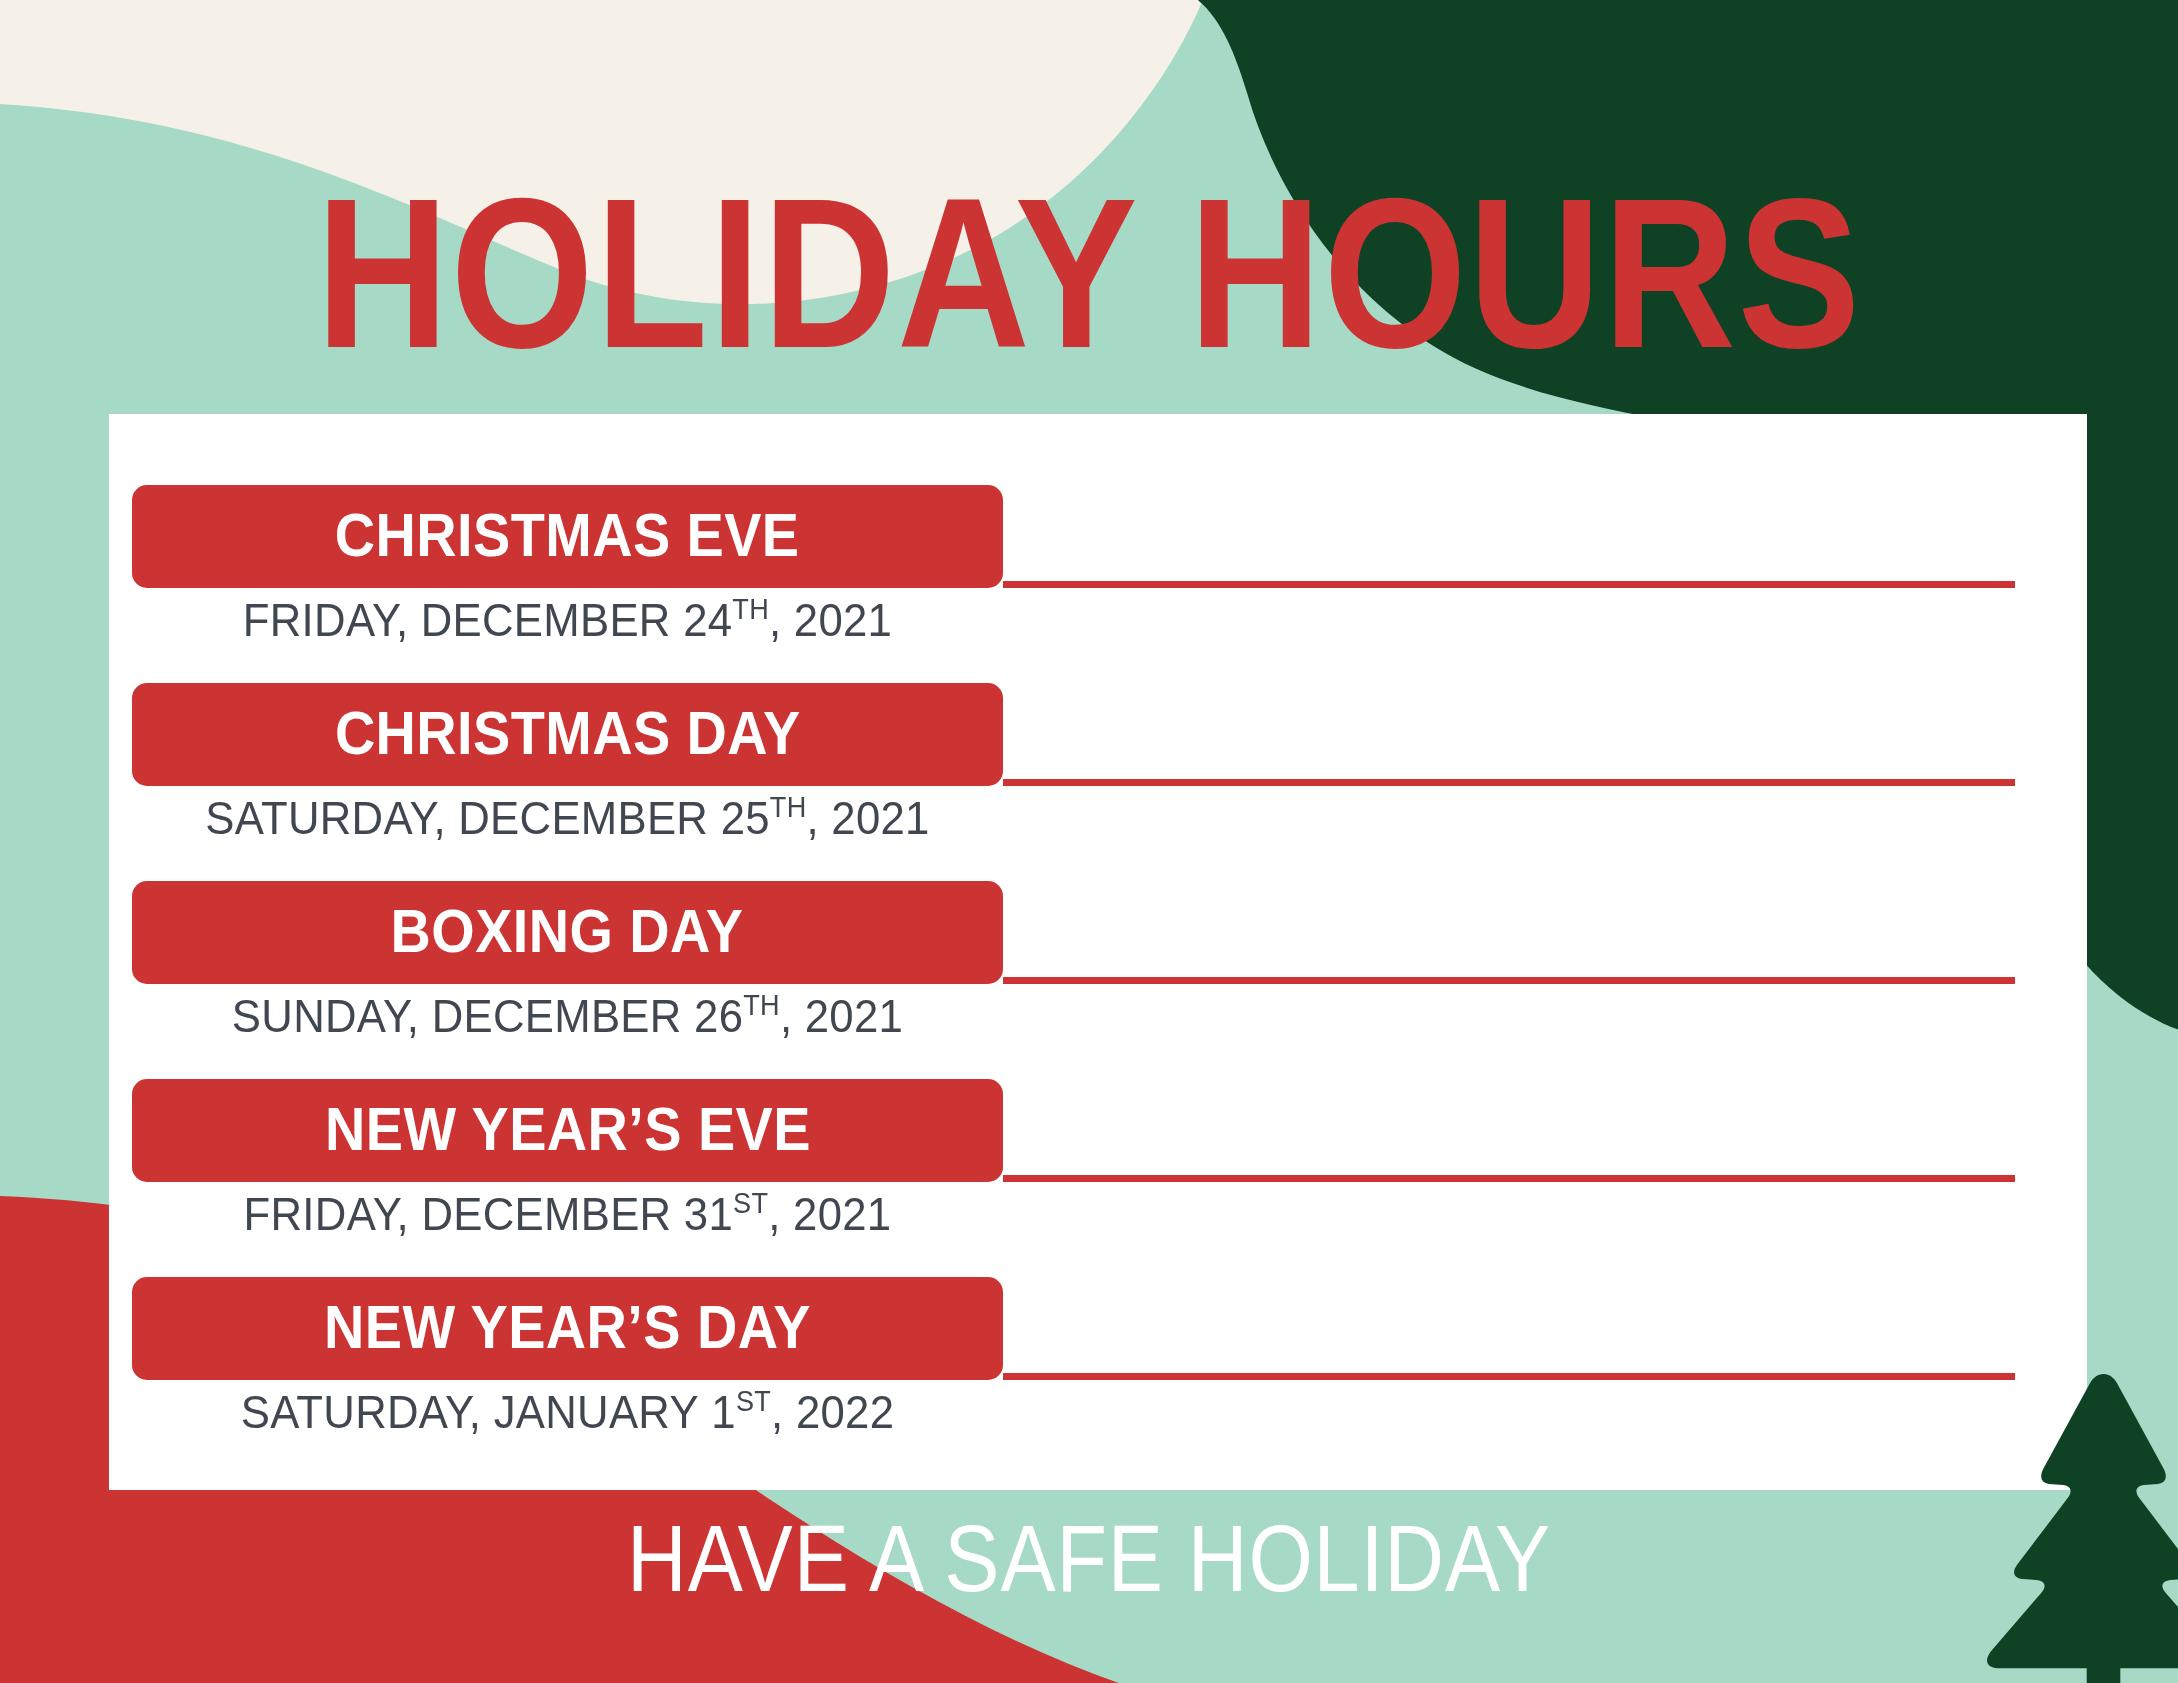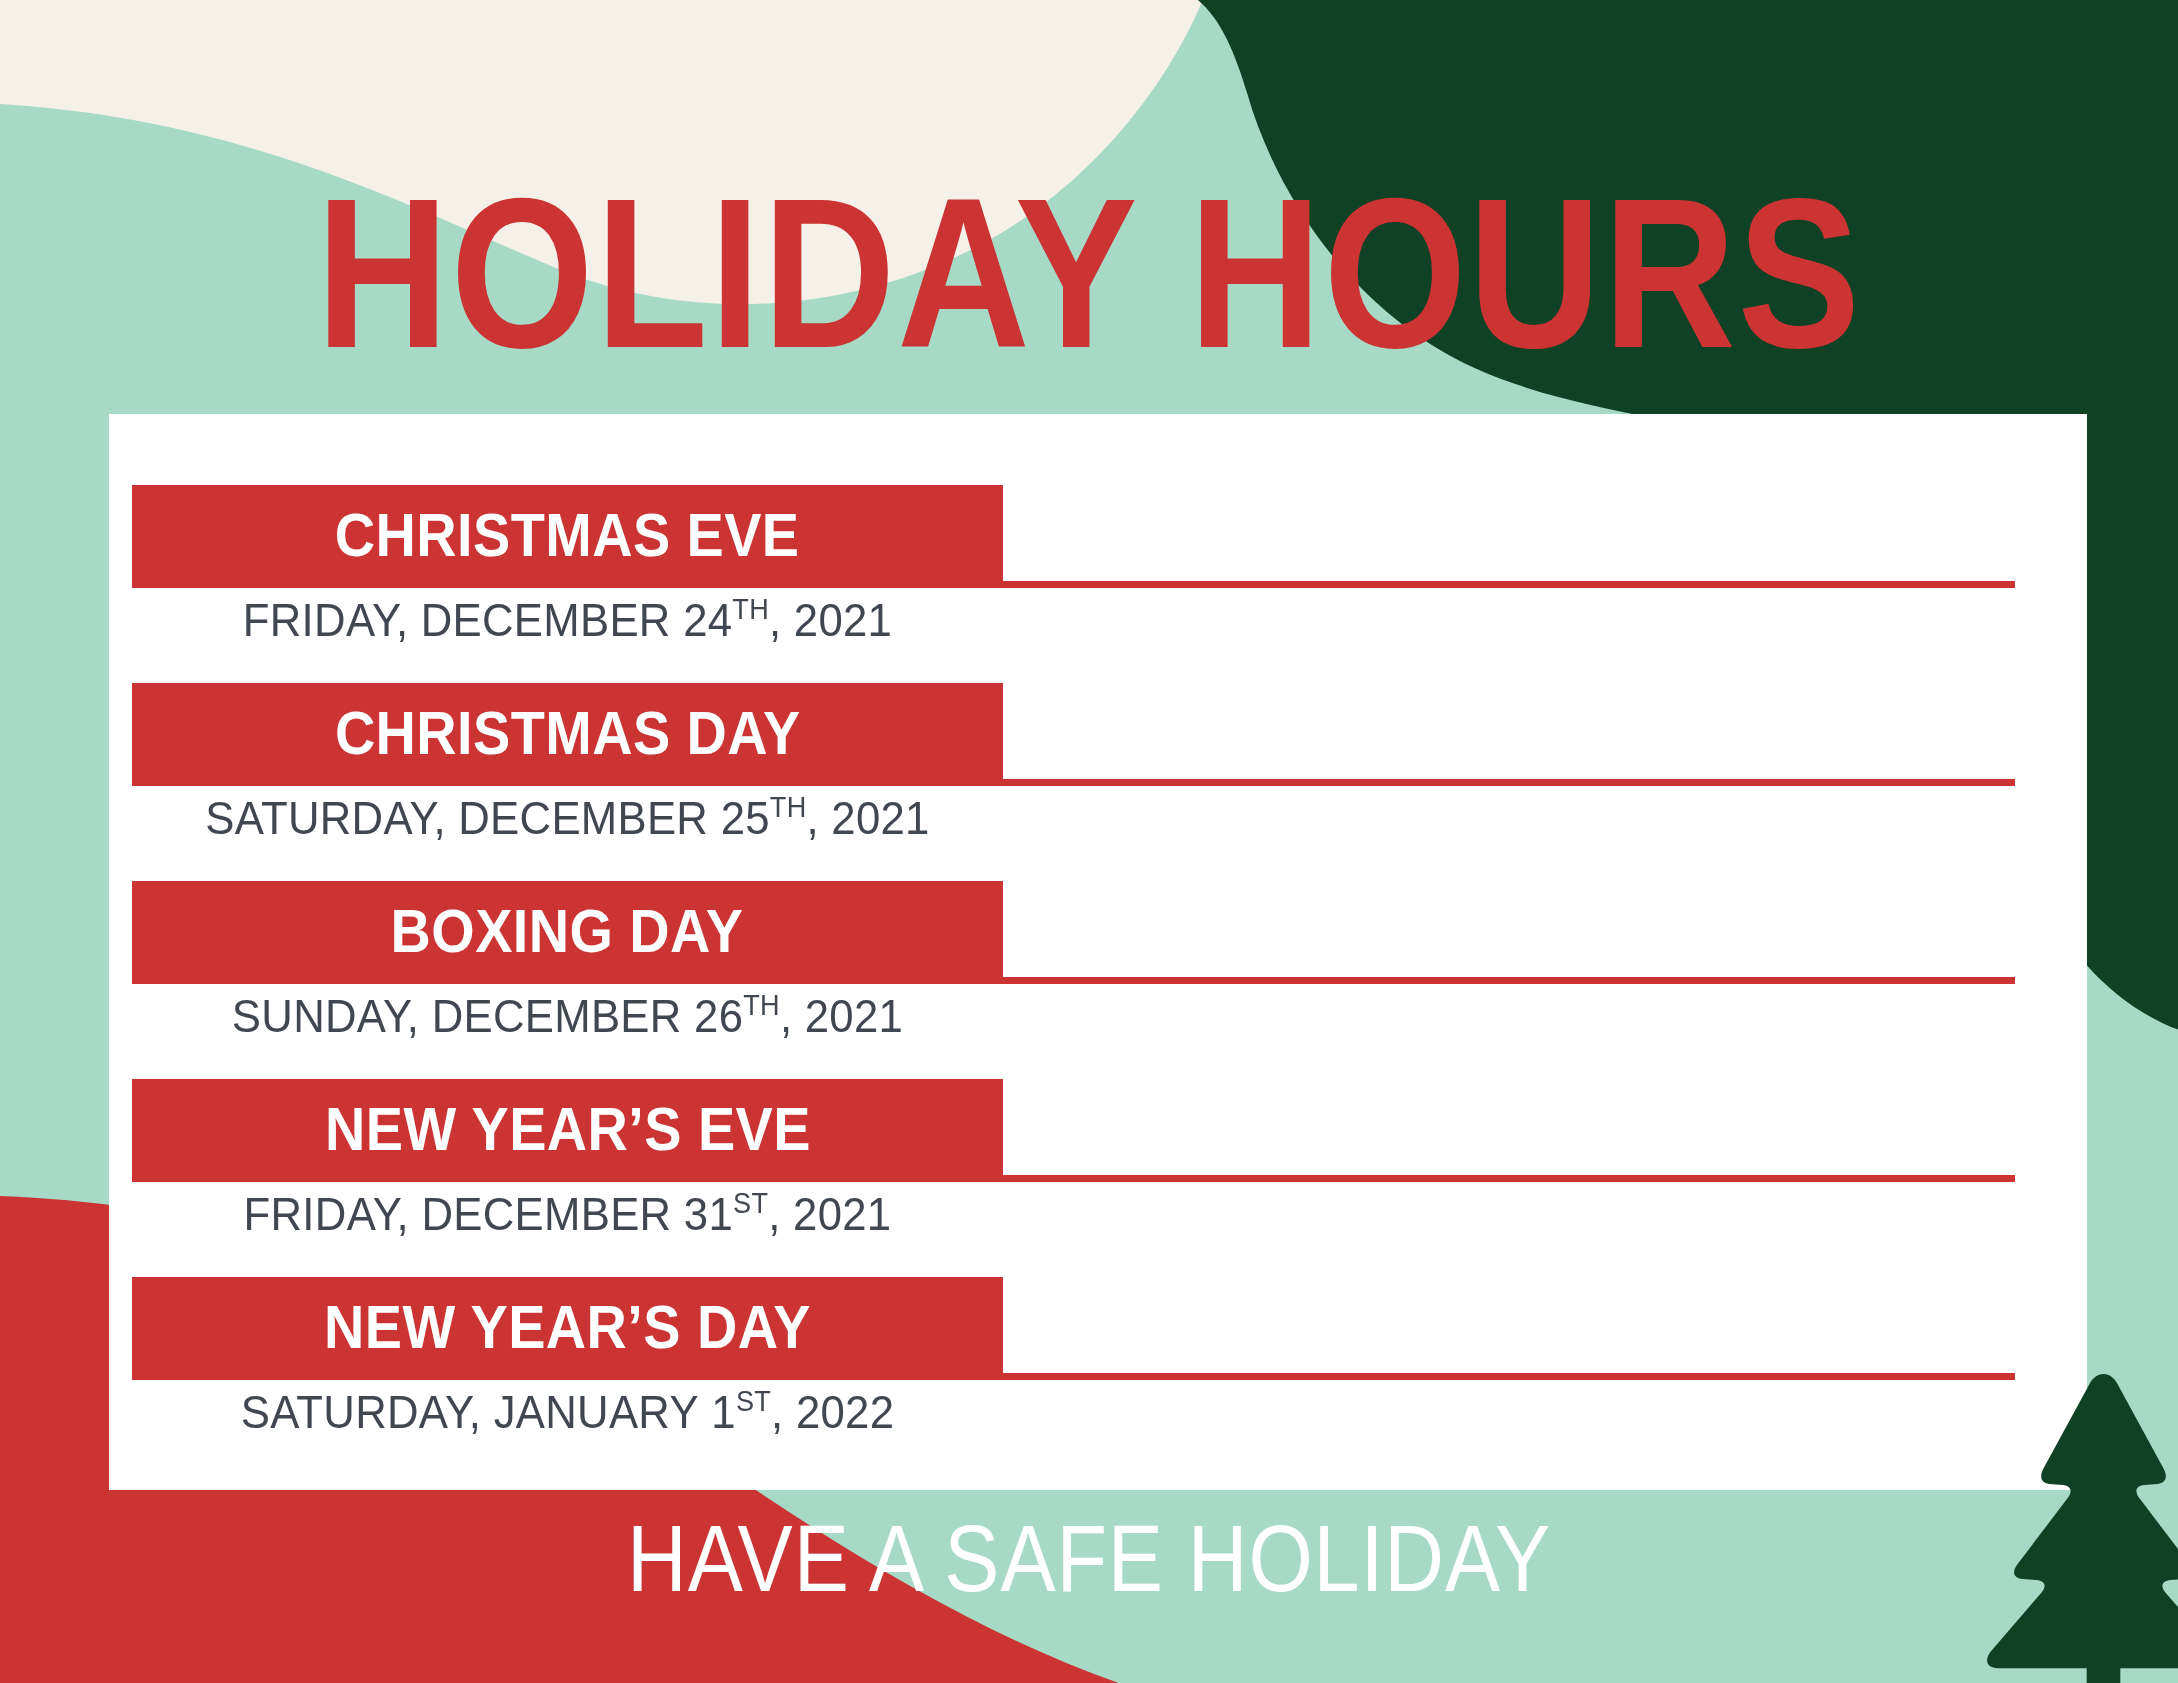--- a/index.html
+++ b/index.html
@@ -59,20 +59,21 @@
 
   .banner {
     position:absolute;
     left:23px; top:0;
     width:871px; height:103px;
     background:#CC3333;
     display:flex;
     align-items:center;
     justify-content:center;
     padding-bottom:4px;
+    border-radius:15px;
   }
   .banner-label {
     color:#FFFFFF;
     font-size:62px;
     font-weight:bold;
     line-height:1;
     letter-spacing:0.5px;
     transform:scaleX(0.9);
     white-space:nowrap;
   }

